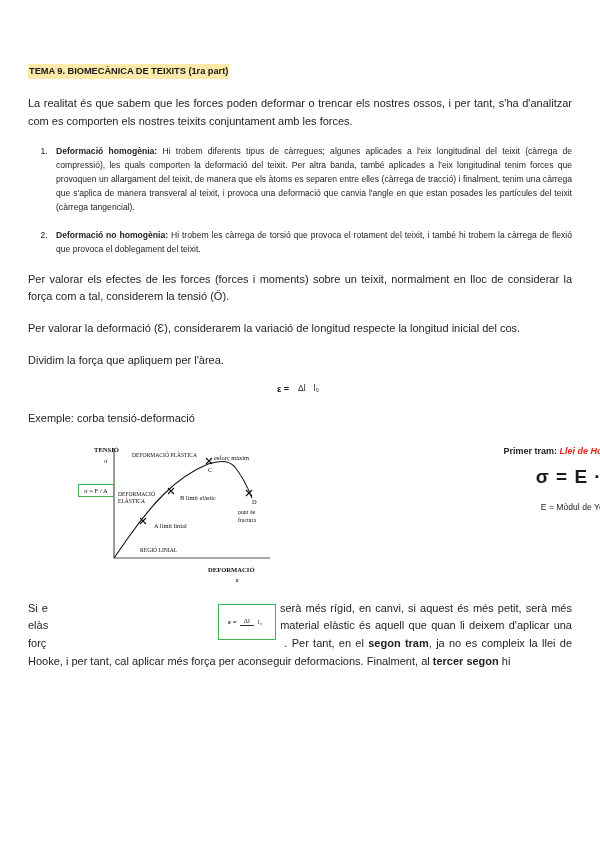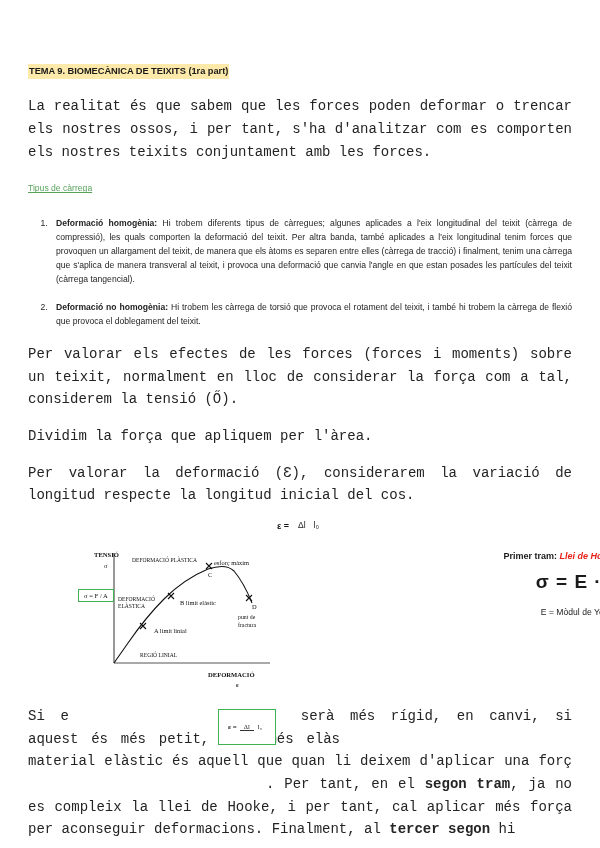--- a/index.html
+++ b/index.html
@@ -30,26 +30,25 @@
     font-weight: bold;
     letter-spacing: -0.05px;
     margin: 0 0 16px 0;
     display: inline-block;
     line-height: 1.45;
   }
   .hl-yellow { background: #fde9a9; padding: 1px 1px 1px 1px; }
 
   
   p.body {
-    font-size: 14px;
+    font-size: 11px;
     line-height: 1.62;
     margin: 0 0 14px 0;
     text-align: justify;
     color: #242424;
-    font-family: Liberation Mono, monospace;
   }
   p.body.nojust { text-align: left; }
 
   .green-link {
     color: #58a35a;
     text-decoration: underline;
     font-size: 8.6px;
     display: inline-block;
     margin: 0 0 14px 0;
   }
@@ -184,48 +183,46 @@
 <body>
 
 <div class="page">
 
   <div>
     <span class="doc-title hl-yellow">TEMA 9. BIOMECÀNICA DE TEIXITS (1ra part)</span>
   </div>
 
   <p class="body">La realitat és que sabem que les forces poden deformar o trencar els nostres ossos, i per tant, s'ha d'analitzar com es comporten els nostres teixits conjuntament amb les forces.</p>
 
-  <div>
-    <span class="green-link">Tipus de càrrega</span>
-  </div>
 
   <ol class="items">
     <li>
       <span class="b">Deformació homogènia:</span><span> Hi trobem diferents tipus de càrregues; algunes aplicades a l'eix longitudinal del teixit (càrrega de compressió), les quals comporten la deformació del teixit. Per altra banda, també aplicades a l'eix longitudinal tenim forces que provoquen un allargament del teixit, de manera que els àtoms es separen entre elles (càrrega de tracció) i finalment, tenim una càrrega que s'aplica de manera transveral al teixit, i provoca una deformació que canvia l'angle en que estan posades les partícules del teixit (càrrega tangencial).</span>
     </li>
     <li>
       <span class="b">Deformació no homogènia:</span><span> Hi trobem les càrrega de torsió que provoca el rotament del teixit, i també hi trobem la càrrega de flexió que provoca el doblegament del teixit.</span>
     </li>
   </ol>
 
   <p class="body">Per valorar els efectes de les forces (forces i moments) sobre un teixit, normalment en lloc de considerar la força com a tal, considerem la tensió (Ő).</p>
 
 
+  <p class="body">Per valorar la deformació (Ɛ), considerarem la variació de longitud respecte la longitud inicial del cos.</p>
+
   <p class="body nojust">Dividim la força que apliquem per l'àrea.</p>
-
-  <p class="body">Per valorar la deformació (Ɛ), considerarem la variació de longitud respecte la longitud inicial del cos.</p>
 
   <div class="eps-row">
     <span class="eps-sym">ε =</span>
     <span class="frac">
       <span class="num">Δl</span>
       <span class="den">l₀</span>
     </span>
   </div>
 
+  <p class="body nojust">Exemple: corba tensió-deformació</p>
 
   <div class="figure-row">
 
     <div class="chart">
       <svg width="270" height="150" viewBox="0 0 270 150">
 
         <line x1="58" y1="6" x2="58" y2="116" stroke="#555" stroke-width="1.2"></line>
         <line x1="58" y1="116" x2="214" y2="116" stroke="#555" stroke-width="1.2"></line>
 
         <path d="M58 116 L72 96 Q90 70 108 52 Q128 32 152 22 Q170 16 178 24 Q188 36 196 56" fill="none" stroke="#111" stroke-width="1.1"></path>

